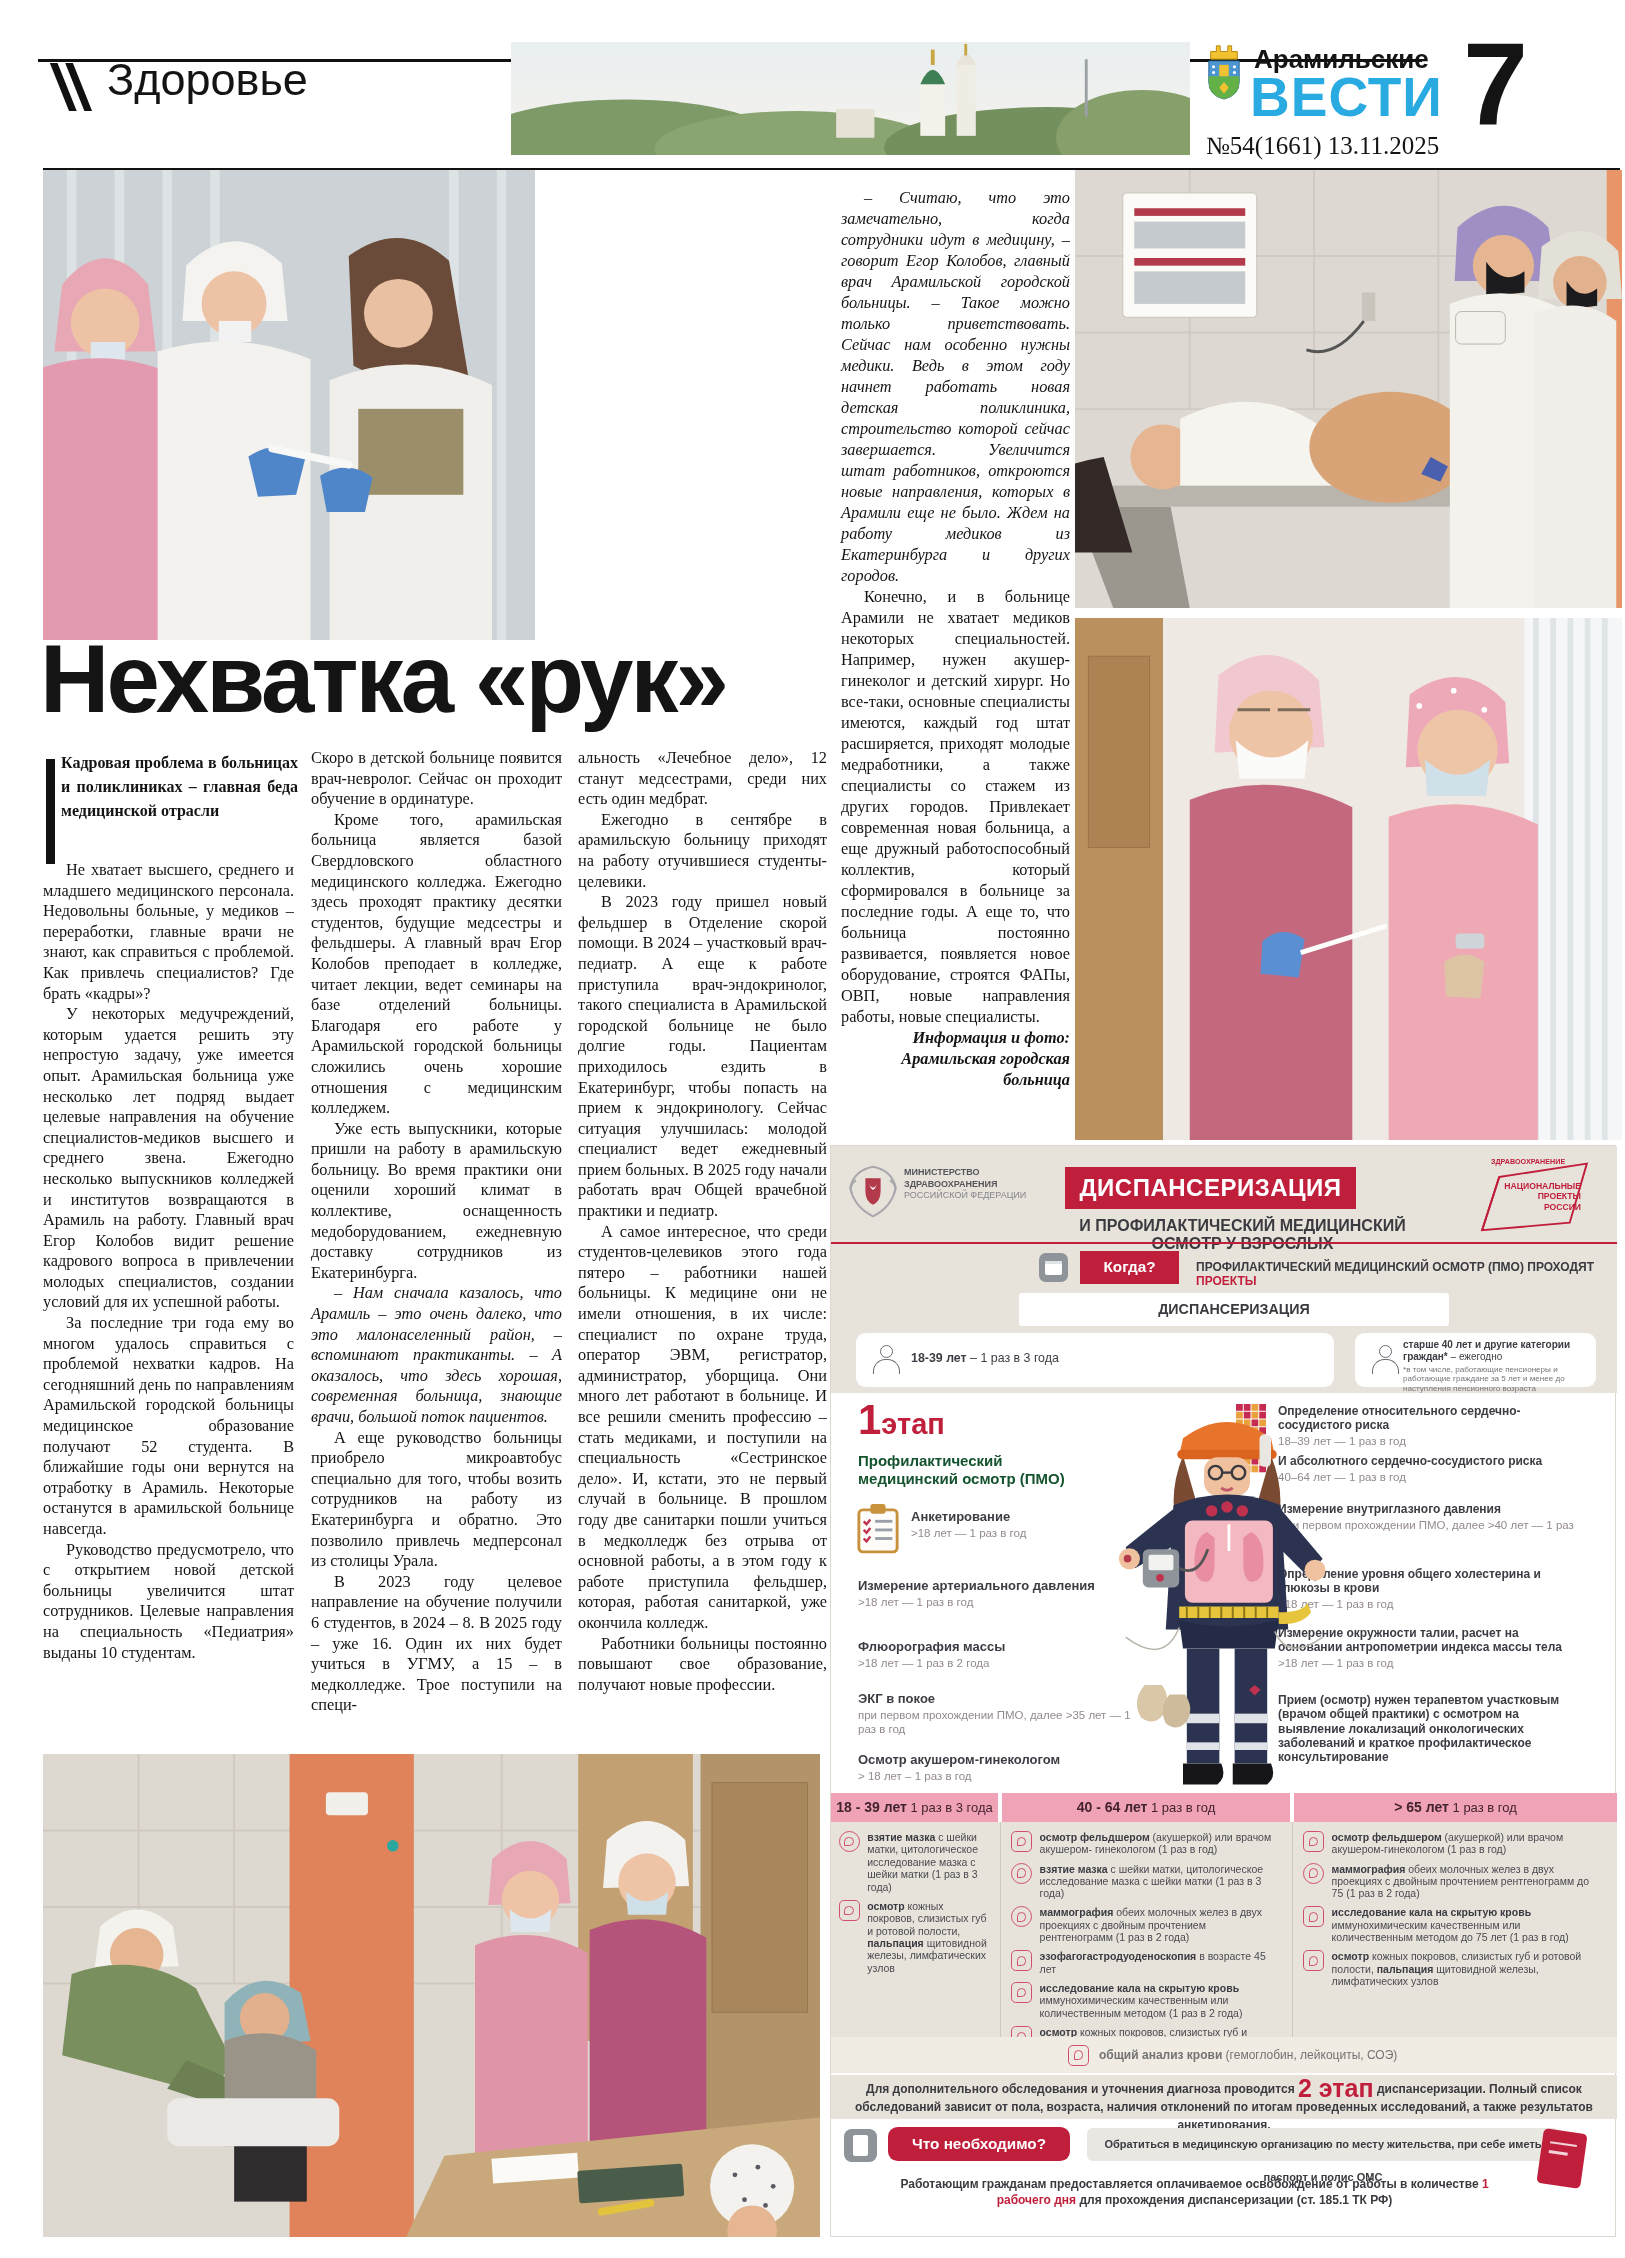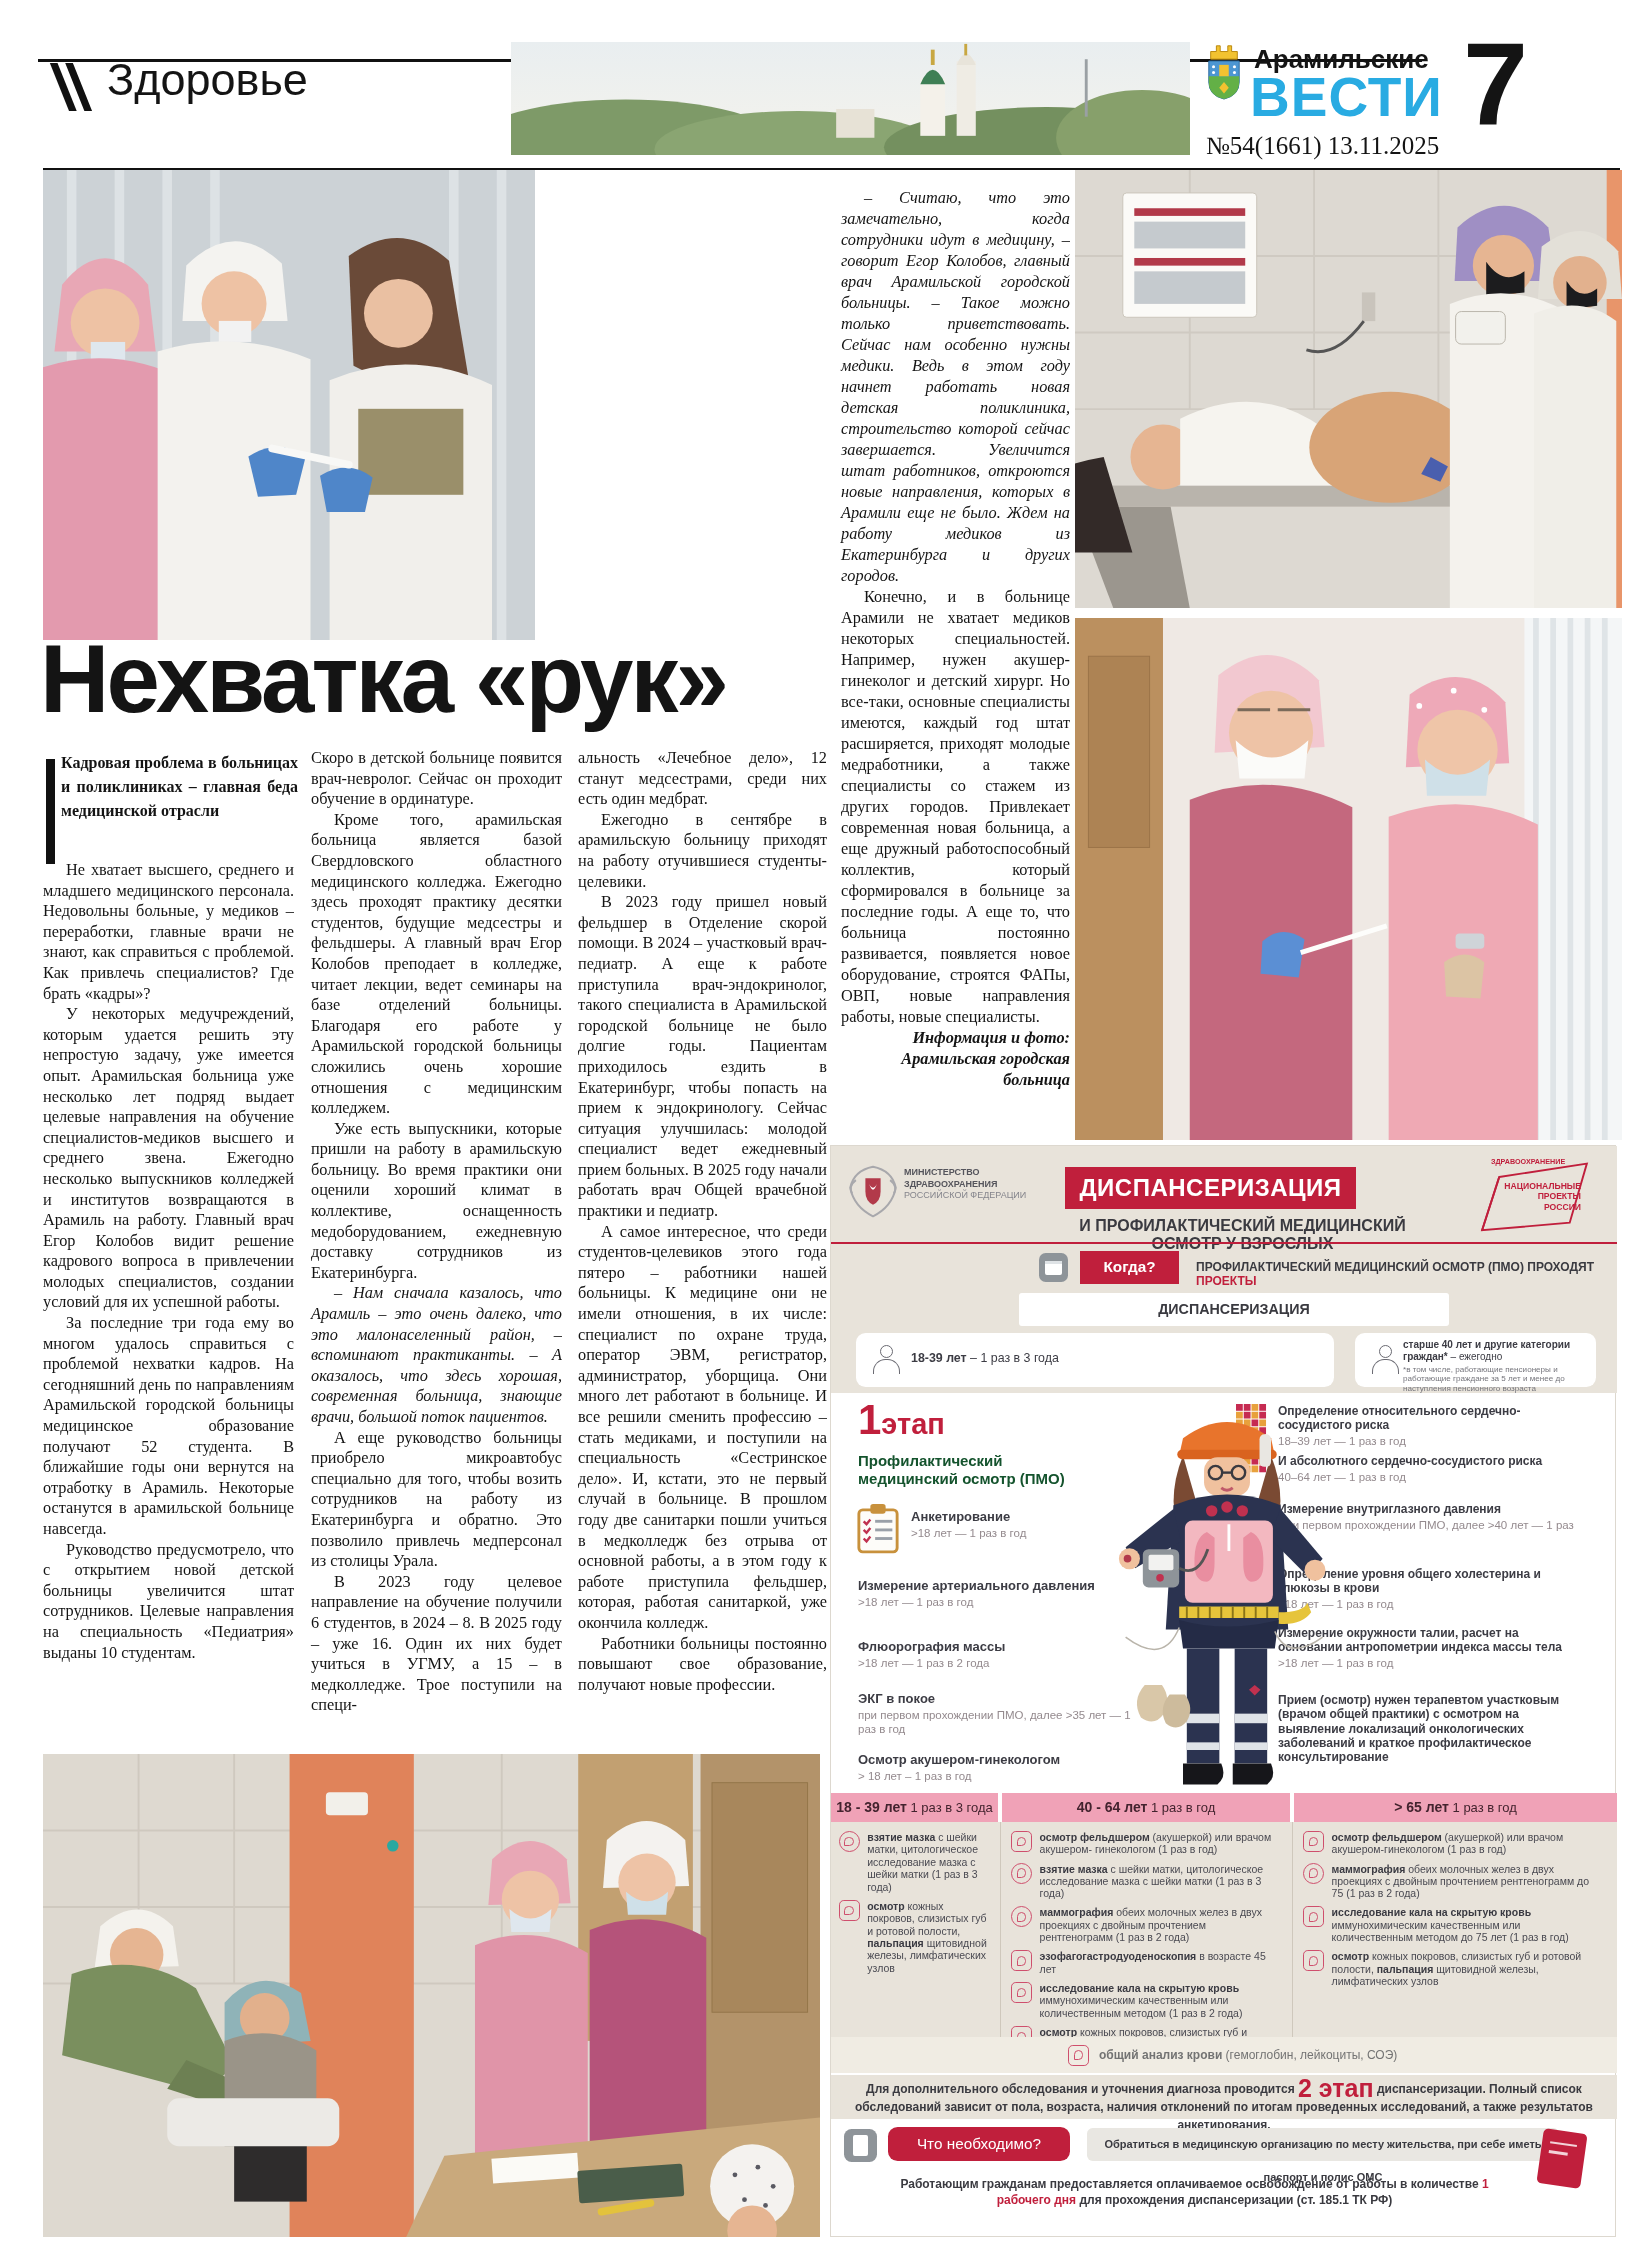--- a/index.html
+++ b/index.html
@@ -93,21 +93,21 @@
   .ticon.sq{border-radius:4.8px;}
   .tfoot{left:0;top:891px;width:786px;height:36px;background:#f0ece3;}
   .tfoot .txt{position:absolute;left:268px;top:10.5px;font-size:12px;color:#737373;}
   .band2{left:0;top:929px;width:786px;height:44px;background:var(--beige);}
   .band2 .txt{position:absolute;left:19px;top:3.8px;width:748px;text-align:center;
     font-size:12px;line-height:18px;font-weight:700;color:#3a3a40;}
   .band2 .big{color:var(--accent-red);font-size:25px;font-weight:700;vertical-align:-3.8px;}
   .doc-icon{left:13.4px;top:983px;width:32.5px;height:32.5px;background:#8e9499;border-radius:7.6px;}
   .doc-icon:before{content:"";position:absolute;left:8.6px;top:5.7px;width:15.3px;height:21px;background:#fff;border-radius:1.9px;}
   .need-pill{left:57px;top:981px;width:182px;height:34px;background:var(--accent-red);color:#fff;border-radius:9.6px;
-    font-weight:400;font-size:15.3px;text-align:center;line-height:34px;}
+    font-weight:700;font-size:15.3px;text-align:center;line-height:34px;}
   .need-box{left:256px;top:982px;width:472px;height:32.5px;background:#e9e7e2;border-radius:5.7px;
     font-size:11px;font-weight:700;line-height:32.5px;text-align:center;color:#3a3a40;}
   .worknote{left:48px;top:1030px;width:631px;text-align:center;font-size:12px;line-height:16.3px;font-weight:700;color:#3a3a40;}
   .worknote .hl{color:var(--accent-red);}
   .book-icon{left:709px;top:985px;width:44px;height:55px;background:var(--accent-red);border-radius:4.8px;transform:rotate(8deg);}
   .book-icon:before{content:"";position:absolute;left:7.6px;top:11.5px;width:27px;height:2.9px;background:#fff;opacity:.8;}
   .book-icon:after{content:"";position:absolute;left:7.6px;top:21px;width:19px;height:2.9px;background:#fff;opacity:.8;}
 </style>
 </head>
 <body>

